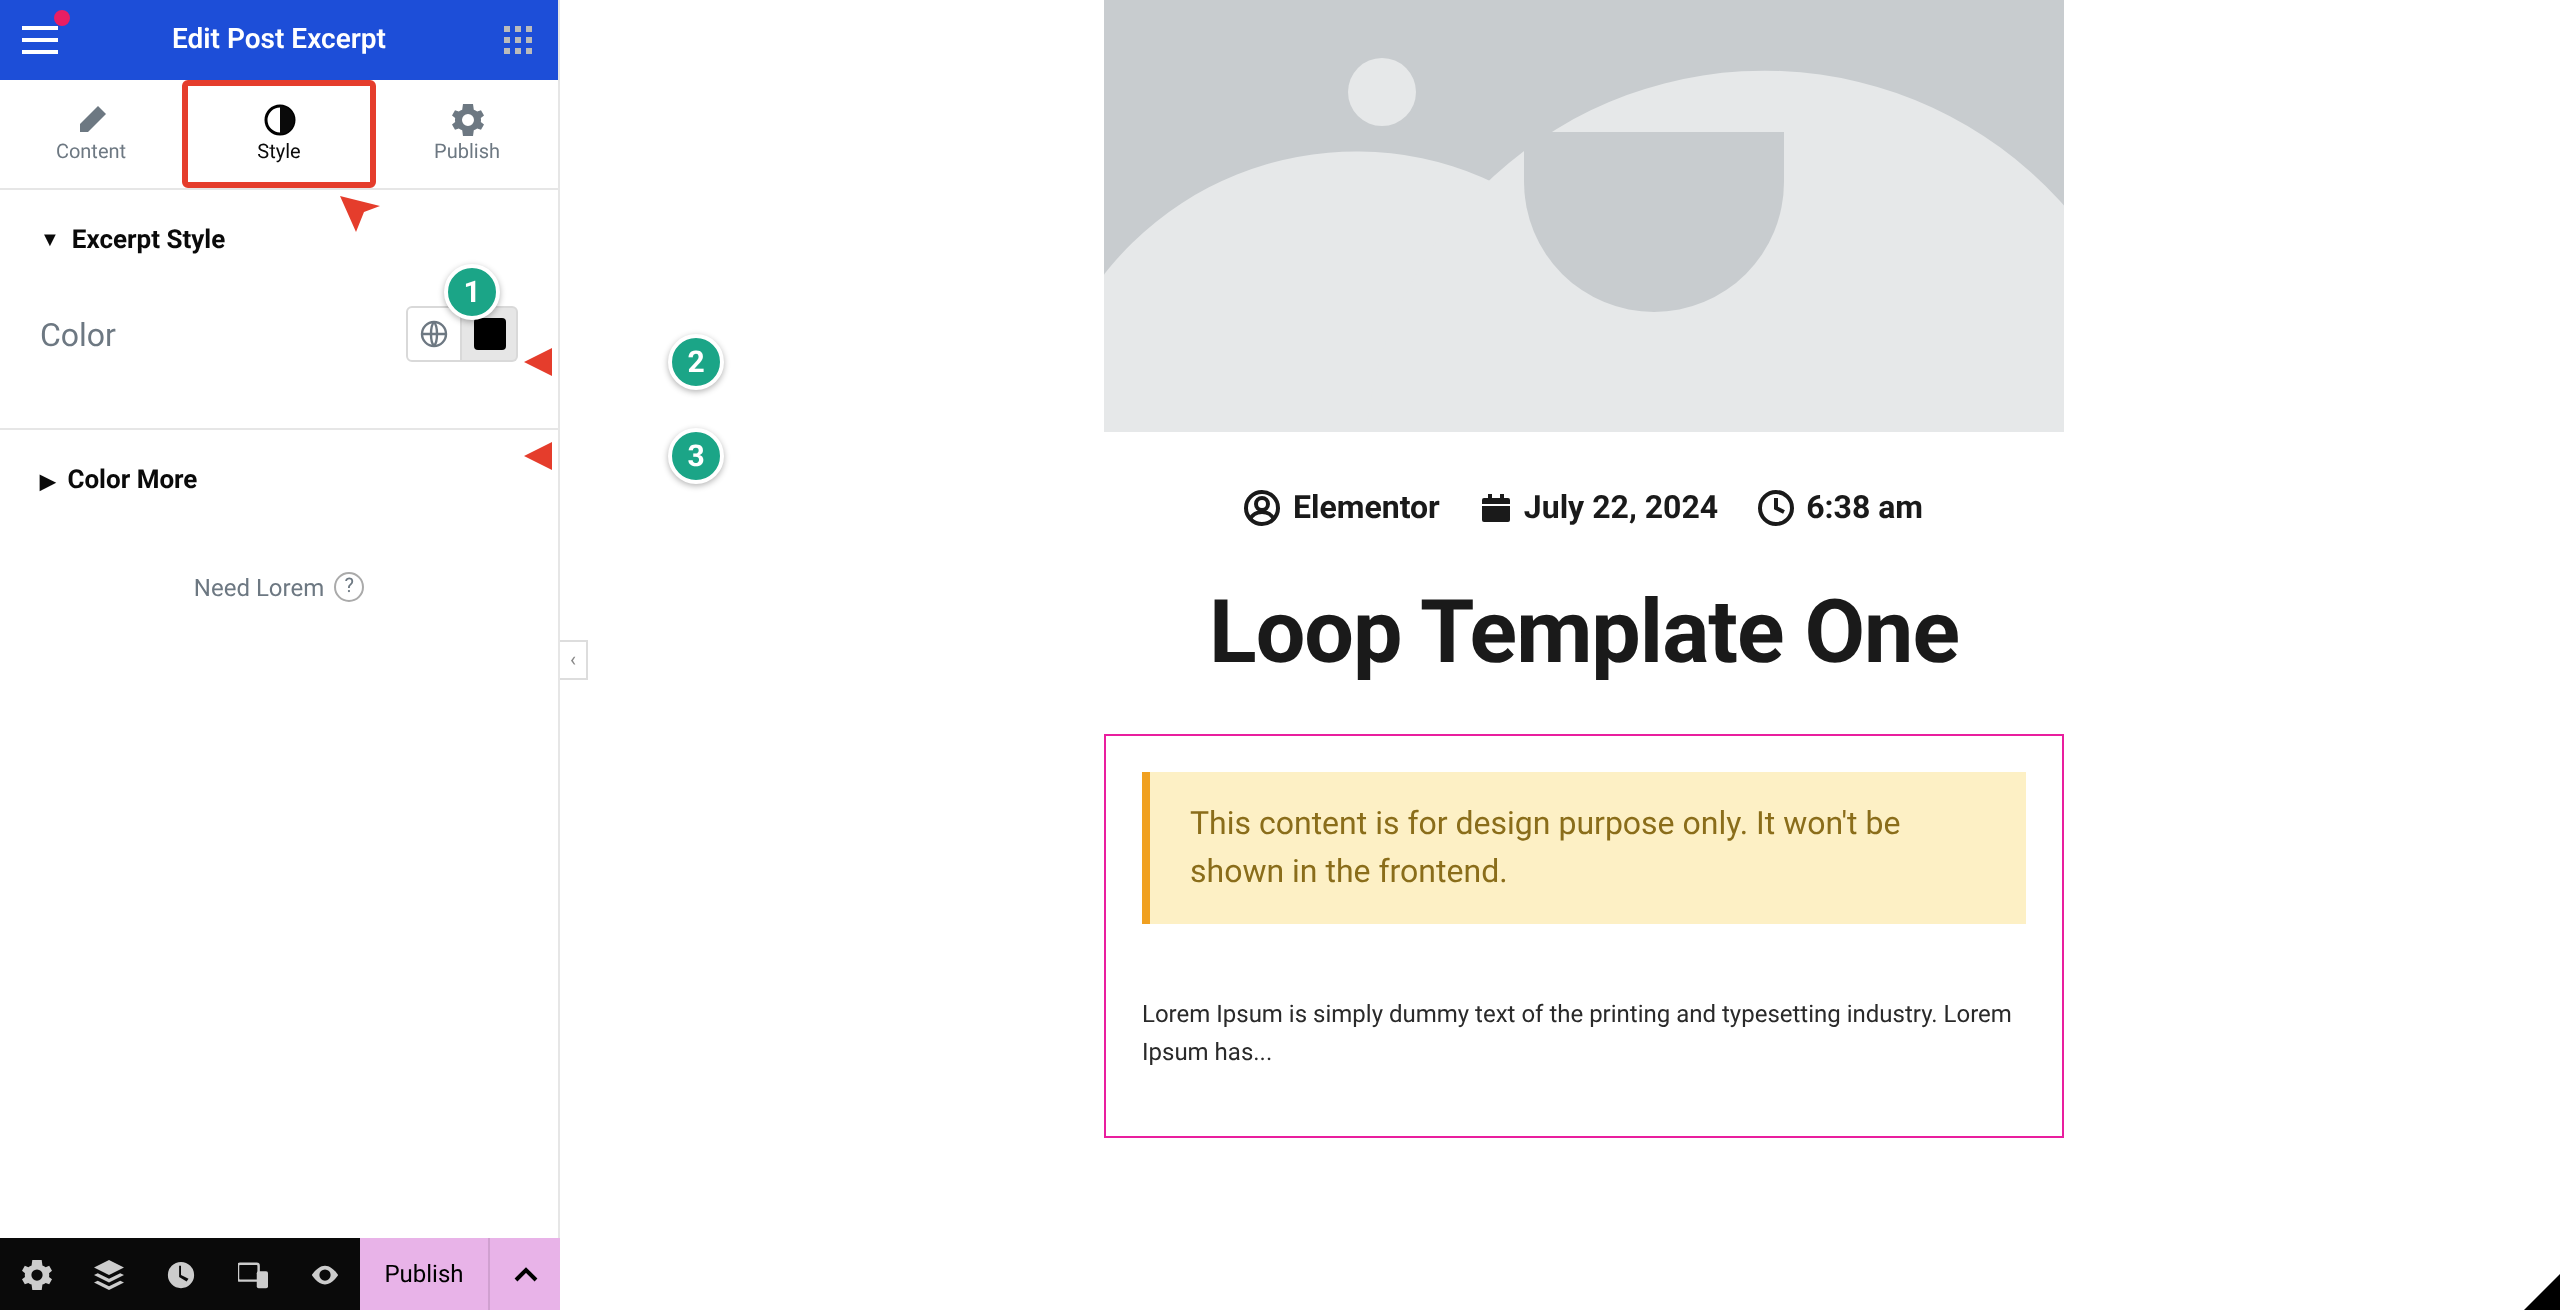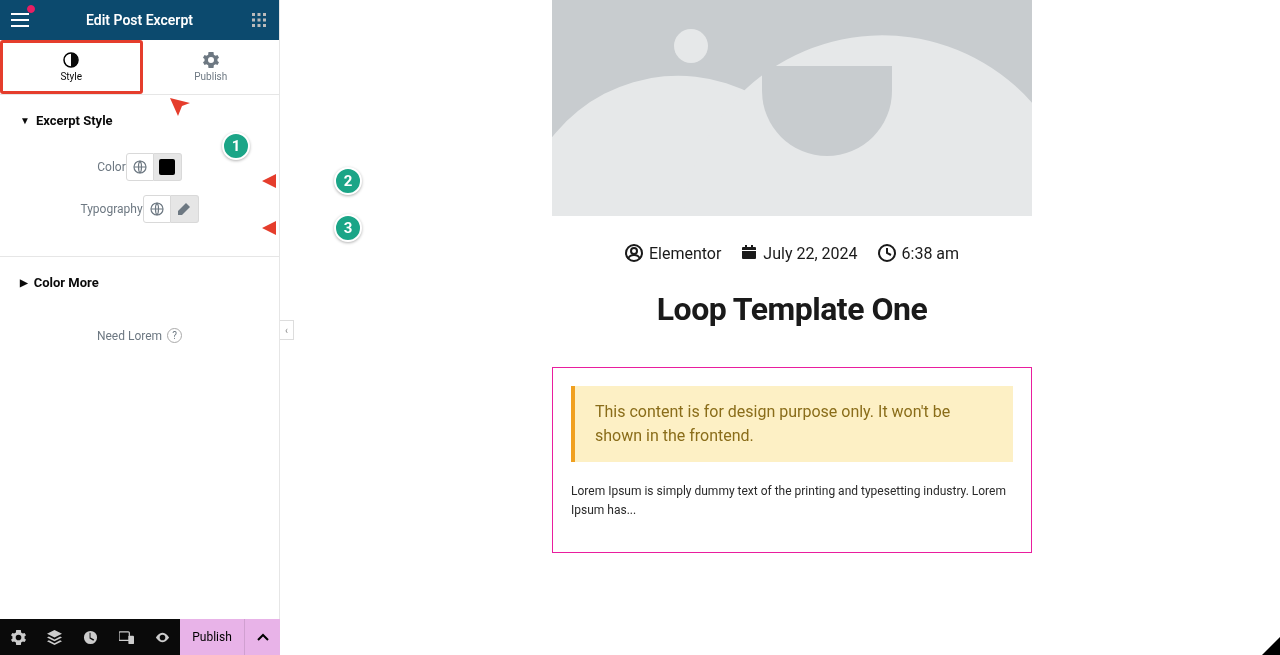--- a/index.html
+++ b/index.html
@@ -1,41 +1,41 @@
 <!DOCTYPE html>
 <html><head>
 <meta charset="utf-8">
 <style>
 * { margin: 0; padding: 0; box-sizing: border-box; }
 body { font-family: -apple-system, BlinkMacSystemFont, "Segoe UI", Roboto, sans-serif; background: #fff; width: 1280px; height: 655px; overflow: hidden; position: relative; }
 
 
 .sidebar { position: absolute; left: 0; top: 0; width: 280px; height: 100%; background: #fff; border-right: 1px solid #e6e6e6; display: flex; flex-direction: column; }
-.sb-header { background: #0c4a6e; height: 40px; display: flex; align-items: center; position: relative; }
+.sb-header { background: #1d4ed8; height: 40px; display: flex; align-items: center; position: relative; }
 .sb-hamburger { width: 40px; height: 40px; display: flex; align-items: center; justify-content: center; cursor: pointer; position: relative; }
 .sb-hamburger svg { fill: #fff; }
 .sb-hamburger .dot { position: absolute; top: 5px; right: 5px; width: 8px; height: 8px; background: #e91e63; border-radius: 50%; border: 1px solid #e91e63; }
 .sb-title { flex: 1; text-align: center; color: #fff; font-size: 14px; font-weight: 600; }
 .sb-apps { width: 40px; height: 40px; display: flex; align-items: center; justify-content: center; cursor: pointer; }
 .sb-apps svg { fill: #bbb; }
 
 
 .sb-tabs { height: 55px; display: flex; border-bottom: 1px solid #e6e6e6; }
 .sb-tab { flex: 1; display: flex; flex-direction: column; align-items: center; justify-content: center; cursor: pointer; color: #6d7882; font-size: 10px; gap: 3px; }
 .sb-tab svg { fill: #6d7882; }
 .sb-tab.active { border: 3px solid #e53d2c; border-radius: 3px; margin: 0; }
 .sb-tab.active svg { fill: #0a0a0a; }
 .sb-tab.active { color: #0a0a0a; }
 
 
 .sb-sections { flex: 1; overflow: auto; }
 .section-head { padding: 18px 20px; font-size: 13px; font-weight: 700; color: #0a0a0a; display: flex; align-items: center; gap: 6px; cursor: pointer; }
 .section-head .caret { font-size: 10px; }
 .section-body { padding: 0 20px 18px; }
-.control-row { display: flex; align-items: center; justify-content: center; height: 42px; font-size: 12px; color: #6d7882; }
+.control-row { display: flex; align-items: center; justify-content: space-between; height: 42px; font-size: 16px; color: #6d7882; }
 .control-buttons { display: flex; }
 .ctrl-btn { width: 28px; height: 28px; border: 1px solid #d9d9d9; background: #fff; display: flex; align-items: center; justify-content: center; cursor: pointer; }
 .ctrl-btn:first-child { border-radius: 3px 0 0 3px; }
 .ctrl-btn:last-child { border-radius: 0 3px 3px 0; border-left: none; }
 .ctrl-btn.filled { background: #e6e6e6; }
 .ctrl-btn .swatch { width: 16px; height: 16px; background: #000; border-radius: 2px; }
 .ctrl-btn svg { fill: #6d7882; }
 
 .section-divider { border-top: 1px solid #e6e6e6; margin-top: 8px; }
 .help { text-align: center; font-size: 12px; color: #6d7882; padding: 20px; display: flex; align-items: center; justify-content: center; gap: 5px; }
@@ -53,27 +53,27 @@
 
 
 .preview { position: absolute; left: 280px; right: 0; top: 0; bottom: 0; overflow: hidden; }
 .placeholder-img { position: absolute; left: 272px; top: 0; width: 480px; height: 216px; background: #c8cccf; overflow: hidden; }
 .placeholder-img .sun { position: absolute; left: 122px; top: 29px; width: 34px; height: 34px; background: #e6e8e9; border-radius: 50%; }
 .hill-l { position: absolute; left: -40px; bottom: -40px; width: 320px; height: 180px; background: #e6e8e9; border-radius: 180px 180px 0 0; transform: rotate(-5deg); }
 .hill-r { position: absolute; right: -60px; bottom: -80px; width: 400px; height: 260px; background: #e6e8e9; border-radius: 260px 260px 0 0; transform: rotate(8deg); }
 .dip { position: absolute; left: 210px; bottom: 60px; width: 130px; height: 90px; background: #c8cccf; border-radius: 0 0 120px 120px; }
 
 .meta-row { position: absolute; left: 272px; top: 244px; width: 480px; display: flex; align-items: center; justify-content: center; gap: 20px; font-size: 16px; color: #1a1a1a; }
-.meta-item { display: flex; gap: 6px; }
+.meta-item { display: flex; align-items: center; gap: 6px; font-weight: bold; }
 .meta-item svg { stroke: #1a1a1a; fill: none; stroke-width: 2; }
 
-.post-title { position: absolute; left: 272px; top: 290px; width: 480px; text-align: center; font-size: 32px; font-weight: 700; color: #1a1a1a; letter-spacing: -0.5px; }
+.post-title { position: absolute; left: 272px; top: 290px; width: 480px; text-align: center; font-size: 44px; font-weight: 700; color: #1a1a1a; letter-spacing: -0.5px; }
 
 .excerpt-box { position: absolute; left: 272px; top: 367px; width: 480px; border: 1px solid #e91e9e; padding: 18px; }
-.notice { background: #fdf0c5; border-left: 4px solid #f0a020; padding: 14px 20px; color: #8a6d1a; font-size: 16px; margin-bottom: 20px; line-height: 1.5; }
+.notice { background: #fdf0c5; border-left: 4px solid #f0a020; padding: 14px 20px; color: #8a6d1a; font-size: 16px; margin-bottom: 36px; line-height: 1.5; }
 .excerpt-text { font-size: 12px; color: #2a2a2a; line-height: 1.6; margin-bottom: 14px; }
 .read-more { color: #d63384; font-size: 16px; }
 
 
 .arrow { position: absolute; }
 .arrow svg { fill: #e53d2c; }
 .badge { position: absolute; width: 28px; height: 28px; background: #1ba587; border-radius: 50%; color: #fff; display: flex; align-items: center; justify-content: center; font-size: 15px; font-weight: 700; border: 2px solid #fff; box-shadow: 0 1px 3px rgba(0,0,0,0.3); }
 
 .corner-tri { position: absolute; right: 0; bottom: 0; width: 0; height: 0; border-left: 18px solid transparent; border-bottom: 18px solid #000; }
 </style>
@@ -100,20 +100,26 @@
           <rect x="5.5" y="5.5" width="3" height="3"></rect>
           <rect x="11" y="5.5" width="3" height="3"></rect>
           <rect y="11" width="3" height="3"></rect>
           <rect x="5.5" y="11" width="3" height="3"></rect>
           <rect x="11" y="11" width="3" height="3"></rect>
         </svg>
     </div>
   </div>
 
   <div class="sb-tabs">
+    <div class="sb-tab">
+      <svg width="16" height="16" viewBox="0 0 16 16">
+          <path d="M11 1l4 4-9 9H2v-4l9-9z"></path>
+        </svg>
+      <span>Content</span>
+    </div>
     <div class="sb-tab active">
       <svg width="16" height="16" viewBox="0 0 16 16">
           <circle cx="8" cy="8" r="7" fill="none" stroke="#000" stroke-width="1.5"></circle>
           <path d="M8 1a7 7 0 010 14V1z"></path>
         </svg>
       <span>Style</span>
     </div>
     <div class="sb-tab">
       <svg width="16" height="16" viewBox="0 0 16 16">
           <path d="M8 5a3 3 0 100 6 3 3 0 000-6zm6.5 3c0 .4 0 .7-.1 1l1.6 1.3-1.5 2.6-1.9-.7c-.5.4-1.1.7-1.7.9L10.5 16h-5l-.4-2.9c-.6-.2-1.2-.5-1.7-.9l-1.9.7L0 10.3 1.6 9c-.1-.3-.1-.6-.1-1s0-.7.1-1L0 5.7l1.5-2.6 1.9.7c.5-.4 1.1-.7 1.7-.9L5.5 0h5l.4 2.9c.6.2 1.2.5 1.7.9l1.9-.7L16 5.7 14.4 7c.1.3.1.6.1 1z"></path>
@@ -135,36 +141,20 @@
             <svg width="14" height="14" viewBox="0 0 14 14">
                 <circle cx="7" cy="7" r="6" fill="none" stroke="#6d7882" stroke-width="1.2"></circle>
                 <path d="M1 7h12M7 1c2 2 2 10 0 12M7 1c-2 2-2 10 0 12" fill="none" stroke="#6d7882" stroke-width="1.2"></path>
               </svg>
           </div>
           <div class="ctrl-btn filled">
             <span class="swatch"></span>
           </div>
         </div>
       </div>
-      <div class="control-row">
-        <span>Typography</span>
-        <div class="control-buttons">
-          <div class="ctrl-btn">
-            <svg width="14" height="14" viewBox="0 0 14 14">
-                <circle cx="7" cy="7" r="6" fill="none" stroke="#6d7882" stroke-width="1.2"></circle>
-                <path d="M1 7h12M7 1c2 2 2 10 0 12M7 1c-2 2-2 10 0 12" fill="none" stroke="#6d7882" stroke-width="1.2"></path>
-              </svg>
-          </div>
-          <div class="ctrl-btn filled">
-            <svg width="12" height="12" viewBox="0 0 12 12">
-                <path d="M8 0l4 4-8 8H0V8l8-8z"></path>
-              </svg>
-          </div>
-        </div>
-      </div>
     </div>
     <div class="section-divider"></div>
     <div class="section-head">
       <span class="caret">▶</span>
       <span>Color More</span>
     </div>
     <div class="help">
       <span>Need Lorem</span>
       <span class="q">?</span>
     </div>

